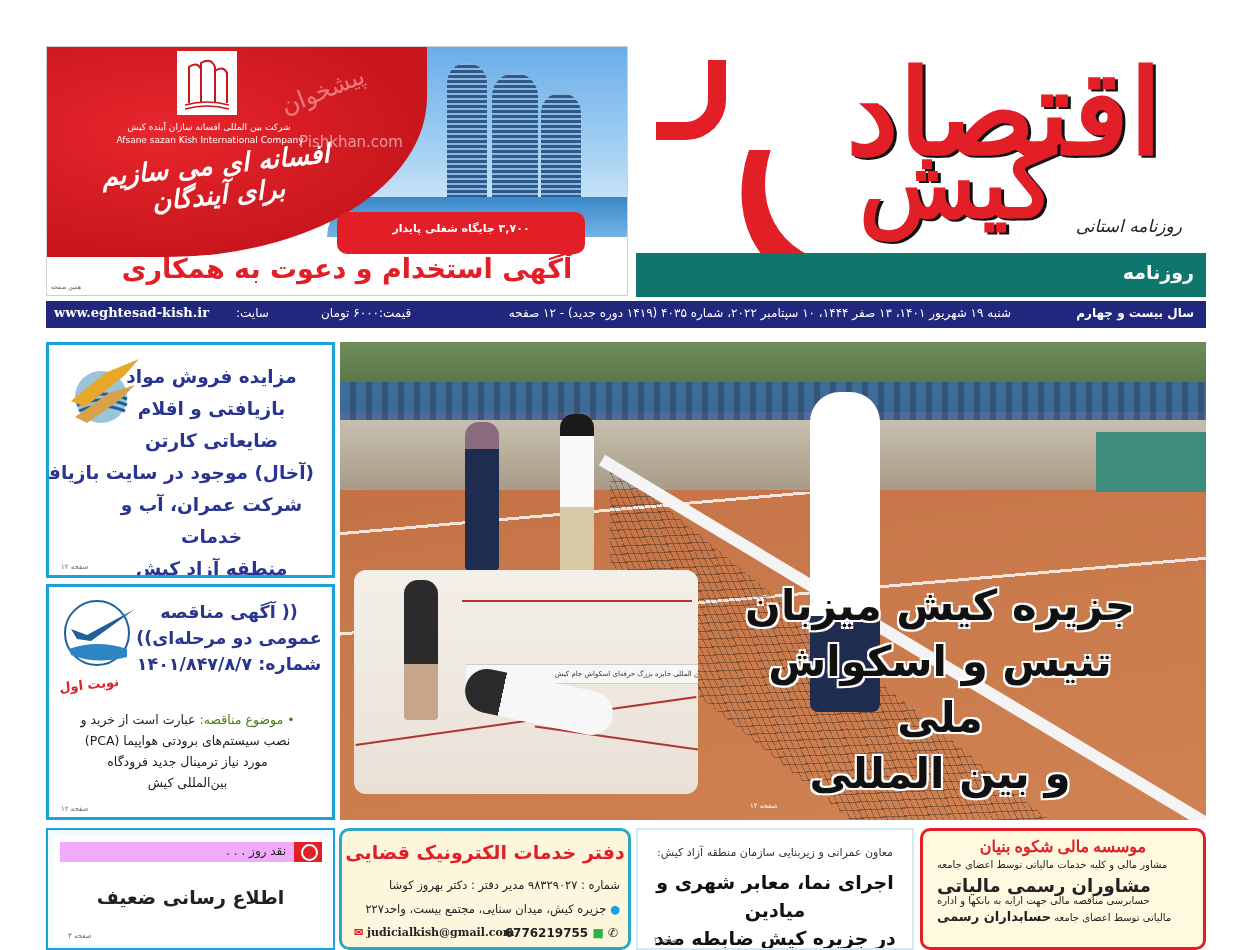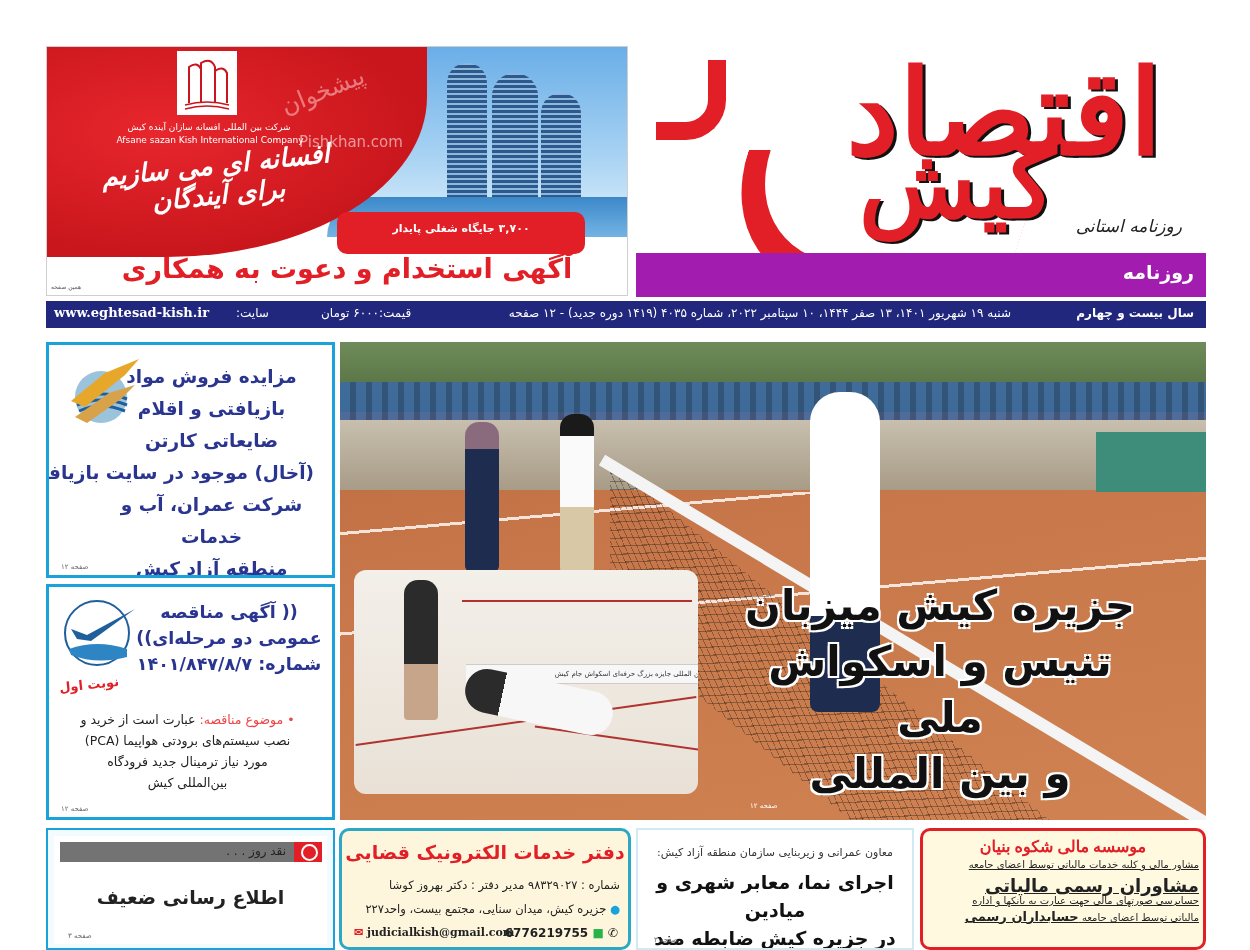--- a/index.html
+++ b/index.html
@@ -13,21 +13,21 @@
     #masthead { left: 636px; top: 40px; width: 570px; height: 258px; }
     .logo-word { position: absolute; font-family: "DejaVu Serif", serif; font-weight: bold; color: #e21f26;
       text-shadow: 3px 2px 0 #111; line-height: 1; }
     #logo-main { right: 44px; top: 14px; font-size: 118px; letter-spacing: -6px; }
     #logo-sub { right: 150px; top: 96px; font-size: 96px; }
     #logo-swoosh { left: 90px; top: 110px; width: 300px; height: 140px; border-bottom: 26px solid #e21f26;
       border-left: 22px solid #e21f26; border-radius: 0 0 0 160px; transform: skewX(-18deg); }
     #logo-dal { left: 20px; top: 20px; width: 70px; height: 80px; border-right: 18px solid #e21f26;
       border-bottom: 18px solid #e21f26; border-radius: 0 0 40px 0; }
     #tagline { right: 24px; top: 176px; font-family: "DejaVu Serif", serif; font-style: italic; font-size: 17px; color: #222; }
-    #blue-band { left: 0; top: 213px; width: 570px; height: 44px; background: #a21caf; }
+    #blue-band { left: 0; top: 213px; width: 570px; height: 44px; background: #0f766e; }
     #band-label { right: 12px; top: 8px; color: #fff; font-size: 19px; font-weight: bold; }
 
     
     #top-ad { left: 46px; top: 46px; width: 582px; height: 250px; border: 1px solid #cfcfcf; overflow: hidden; background: #fff; }
     #ad-red { left: 0; top: 0; width: 380px; height: 210px; background: radial-gradient(ellipse at 30% 40%, #e8262d 0%, #c8161c 70%);
       border-radius: 0 0 260px 0 / 0 0 160px 0; }
     #ad-sky { right: 0; top: 0; width: 270px; height: 185px; background: linear-gradient(#6aaee8 0%, #a9d3f3 60%, #dff0fb 100%); }
     #ad-tower { right: 40px; top: 6px; width: 150px; height: 150px; }
     .tower { position: absolute; bottom: 0; background: repeating-linear-gradient(0deg, #2d5a8c 0 3px, #8fb7dd 3px 5px); border-radius: 30px 30px 4px 4px; }
     #ad-pool { right: 0; top: 150px; width: 300px; height: 40px; background: linear-gradient(#3b88c9, #74b4e4); border-radius: 60px 0 0 0; }
@@ -58,21 +58,21 @@
     #ad-tender { left: 46px; top: 584px; width: 289px; height: 236px; }
     .auction-text { right: 18px; top: 16px; width: 205px; color: #2a3590; font-size: 18.5px; font-weight: bold; line-height: 32px; text-align: center; }
     #auction-logo { left: 16px; top: 8px; width: 80px; height: 80px; }
     .page-ref { font-size: 7px; color: #666; }
     #auction-ref { left: 12px; top: 218px; }
 
     #tender-logo { left: 8px; top: 8px; width: 84px; height: 76px; }
     #tender-round { left: 10px; top: 90px; color: #e21f26; font-size: 13px; font-weight: bold; transform: rotate(-6deg); }
     #tender-title { right: 8px; top: 12px; width: 190px; color: #2a3590; font-size: 17.5px; font-weight: bold; line-height: 26px; text-align: center; }
     #tender-body { right: 12px; top: 122px; width: 265px; color: #222; font-size: 12.5px; line-height: 21px; text-align: center; }
-    #tender-body .subj { color: #ef4444; text-align: center; }
+    #tender-body .subj { color: #4d7c0f; text-align: center; }
     #tender-ref { left: 12px; top: 218px; }
 
     
     #main-photo { left: 340px; top: 342px; width: 866px; height: 478px; overflow: hidden;
       background: linear-gradient(170deg, #b9693f 0%, #c77749 40%, #d08252 100%); }
     #photo-trees { left: 0; top: 0; width: 866px; height: 70px; background: linear-gradient(#6f8b5a, #4d6a3b); }
     #photo-stands { left: 0; top: 40px; width: 866px; height: 40px; background: repeating-linear-gradient(90deg, #3a6aa8 0 10px, #2c4f80 10px 16px); opacity: .85; }
     #photo-wall { left: 0; top: 78px; width: 866px; height: 70px; background: linear-gradient(#c8bfae, #a89c87); }
     #photo-green { right: 0; top: 90px; width: 110px; height: 60px; background: #3e8d7a; }
     #photo-court-lines { left: 0; top: 150px; width: 866px; height: 330px;
@@ -97,21 +97,21 @@
     #squash-p1 { left: 50px; top: 10px; width: 34px; height: 140px; background: linear-gradient(#2b2b2b 0 60%, #c7a58a 60% 100%); border-radius: 14px 14px 4px 4px; }
     #squash-p2 { left: 110px; top: 110px; width: 150px; height: 44px; background: linear-gradient(90deg, #2b2b2b 0 25%, #f7f7f7 25% 100%); border-radius: 22px; transform: rotate(12deg); }
     #main-headline { right: 46px; top: 236px; width: 440px; color: #111; font-size: 42px; font-weight: bold; line-height: 56px; text-align: center;
       text-shadow: 0 0 3px #fff, 0 0 2px #fff, 2px 2px 0 #fff, -2px -2px 0 #fff, 2px -2px 0 #fff, -2px 2px 0 #fff; }
     #photo-ref { left: 410px; top: 460px; color: #fff; }
 
     
     .bottom-box { top: 828px; height: 122px; overflow: hidden; }
     #critique-box { left: 46px; width: 289px; border: 2px solid #1aa3db; background: #f2fbfe; }
     #critique-inner { left: 6px; top: 6px; width: 273px; height: 108px; background: #fff; }
-    #critique-bar { left: 6px; top: 6px; width: 262px; height: 20px; background: #737373; }
+    #critique-bar { left: 6px; top: 6px; width: 262px; height: 20px; background: #f0abfc; }
     #critique-icon { right: 0; top: 0; width: 28px; height: 20px; background: #e21f26; }
     #critique-icon::after { content: ""; position: absolute; left: 7px; top: 2px; width: 13px; height: 13px; border: 2px solid #fff; border-radius: 50%; }
     #critique-label { right: 36px; top: 2px; font-size: 12px; color: #222; }
     #critique-title { left: 0; width: 273px; top: 50px; text-align: center; font-size: 19px; font-weight: bold; color: #222; }
     #critique-ref { left: 14px; top: 96px; }
 
     #eservice-box { left: 339px; width: 292px; border: 3px solid #2ba8c4; background: #fdf6dc; border-radius: 10px; }
     #eservice-title { left: 0; width: 286px; top: 10px; color: #e21f26; font-size: 19px; font-weight: bold; text-align: center; }
     .es-line { right: 8px; width: 270px; font-size: 11.5px; color: #222; text-align: right; }
     #es-line1 { top: 47px; }
@@ -119,21 +119,21 @@
     #es-email { left: 12px; top: 95px; font-size: 11px; font-weight: bold; color: #222; font-family: "DejaVu Serif", serif; }
     #es-phone { right: 10px; top: 95px; font-size: 12px; font-weight: bold; color: #222; }
 
     #news-box { left: 636px; width: 278px; border: 2px solid #cfe9f5; background: #fff; }
     #news-kicker { left: 0; width: 274px; top: 16px; text-align: center; font-size: 11px; color: #333; }
     #news-title { left: 0; width: 274px; top: 38px; text-align: center; font-size: 19px; font-weight: bold; line-height: 28px; color: #111; }
     #news-ref { left: 16px; top: 106px; }
 
     #finance-box { left: 920px; width: 286px; border: 3px solid #e21f26; background: #fff9e0; border-radius: 10px; }
     #fin-title { left: 0; width: 280px; top: 6px; color: #e21f26; font-size: 16px; font-weight: bold; text-align: center; font-family: Liberation Serif, serif; }
-    .fin-line { left: 4px; width: 272px; text-align: right; color: #222; text-decoration: underline; }
+    .fin-line { left: 14px; width: 272px; text-align: left; color: #222; }
     #fin-l1 { top: 28px; font-size: 10px; }
     #fin-l2 { top: 44px; font-size: 18px; font-weight: bold; }
     #fin-l3 { top: 64px; font-size: 10px; }
     #fin-l4 { top: 78px; font-size: 10px; }
     #fin-l4 b { font-size: 13px; }
     #fin-phones { left: 4px; width: 272px; top: 98px; font-size: 12.5px; font-weight: bold; color: #222; text-align: center; word-spacing: 16px; margin-top: 36px; }
   </style>
 </head>
 <body>
 
@@ -284,21 +284,21 @@
     <div>اجرای نما، معابر شهری و میادین</div>
     <div>در جزیره کیش ضابطه مند می شود</div>
   </div>
   <div id="news-ref" class="abs rtl page-ref">صفحه ۳</div>
 </div>
 
 <div id="finance-box" class="abs bottom-box">
   <div id="fin-title" class="abs rtl">موسسه مالی شکوه بنیان</div>
   <div id="fin-l1" class="abs fin-line rtl">مشاور مالی و کلیه خدمات مالیاتی توسط اعضای جامعه</div>
   <div id="fin-l2" class="abs fin-line rtl">مشاوران رسمی مالیاتی</div>
-  <div id="fin-l3" class="abs fin-line rtl">حسابرسی صورتهای مالی جهت عبارت به بانکها و اداره</div>
+  <div id="fin-l3" class="abs fin-line rtl">حسابرسی مناقصه مالی جهت ارایه به بانکها و اداره</div>
   <div id="fin-l4" class="abs fin-line rtl">
     <span>مالیاتی توسط اعضای جامعه</span>
     <b>حسابداران رسمی</b>
   </div>
   <div id="fin-phones" class="abs rtl">
     <span>✆</span><span>۰۹۱۲۲۲۷۹۰۳۸</span>
     <span>۰۷۶-۴۴۴۶۳۵۷۴</span>
   </div>
 </div>
 

